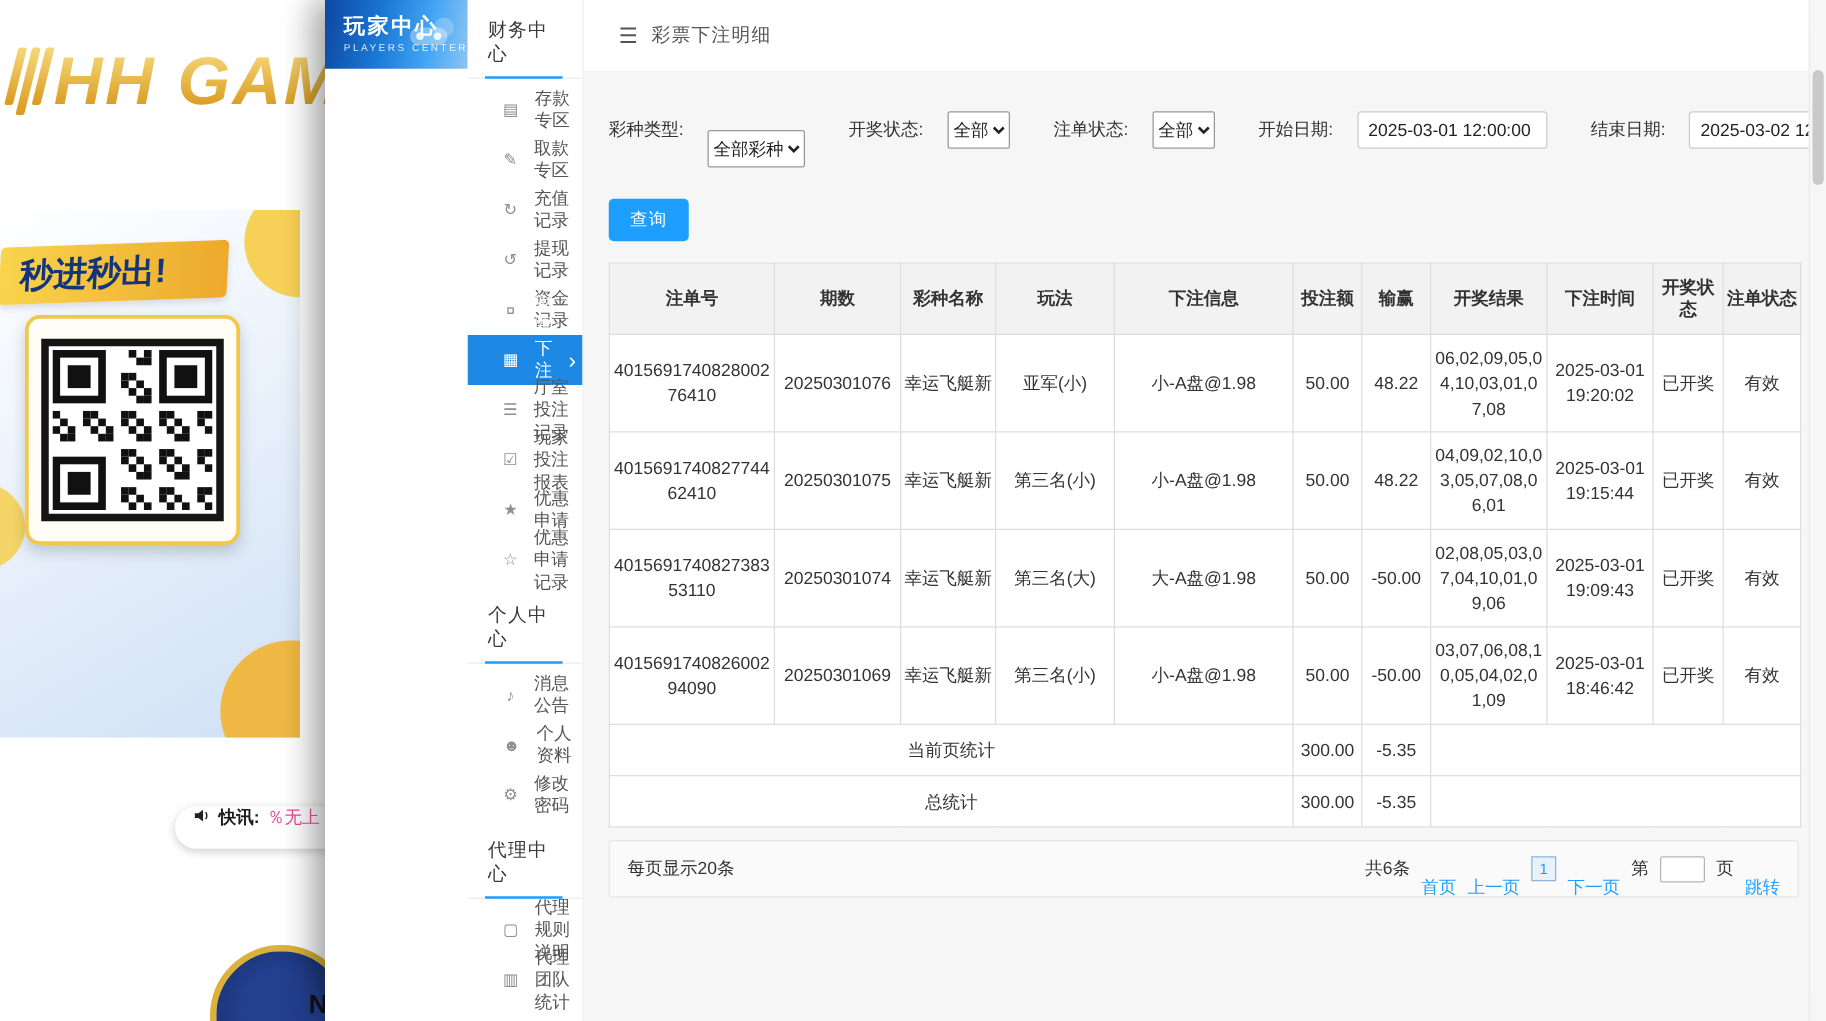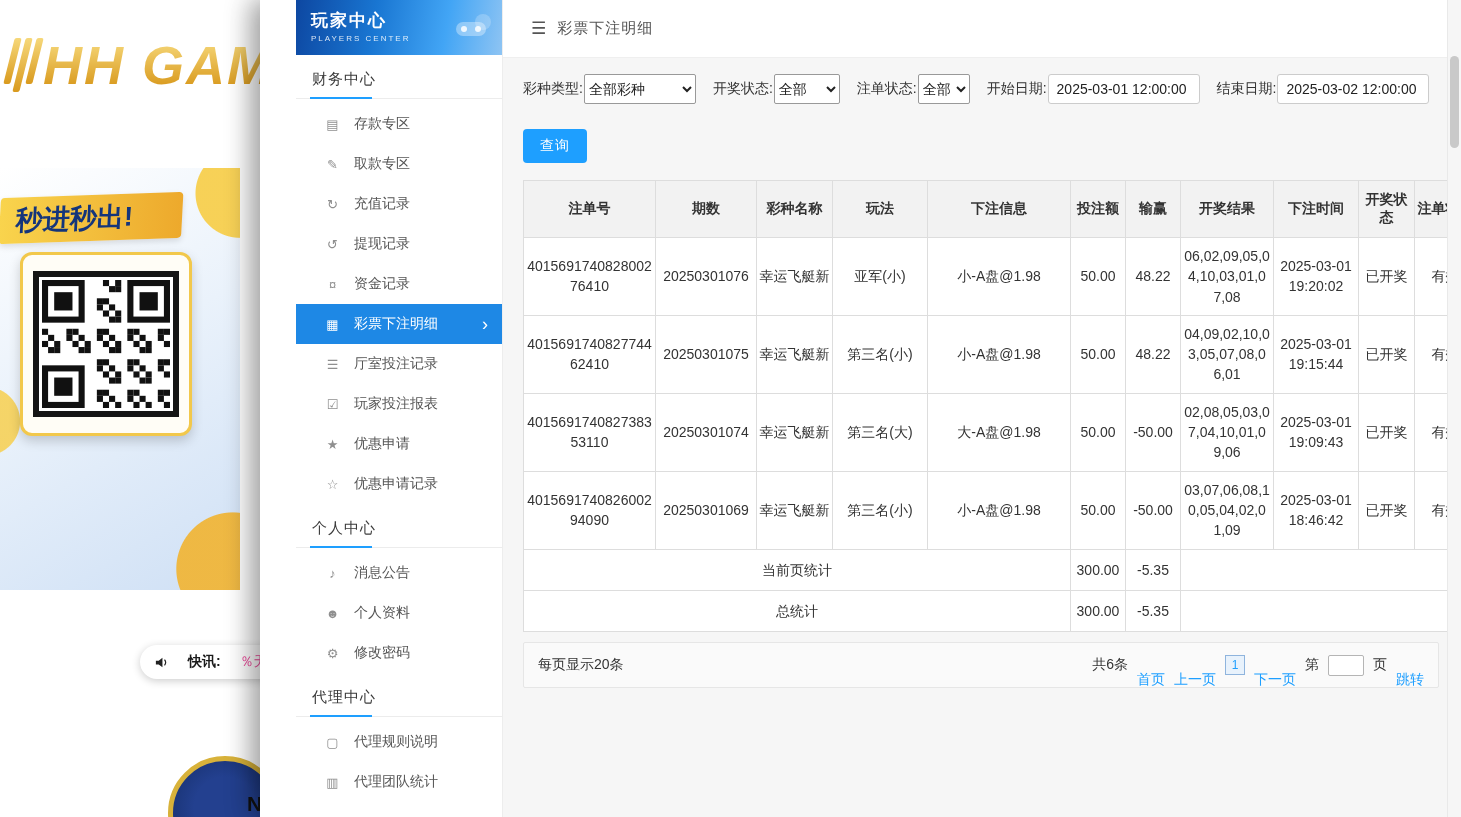--- a/index.html
+++ b/index.html
@@ -24,35 +24,35 @@
   .ribbon { position:absolute; left:0; top:27px; width:182px; height:46px; line-height:46px; padding-left:16px;
     background:linear-gradient(90deg,#f9d44d,#eda92c); color:#14357b; font-size:27px; font-weight:bold;
     border-radius:4px; transform:skewX(-5deg) rotate(-2deg); box-shadow:0 3px 6px rgba(0,0,0,.12); }
   .qr-card { position:absolute; left:20px; top:84px; width:172px; height:184px; background:#fffdf6;
     border:3px solid #f2c84b; border-radius:12px; display:flex; align-items:center; justify-content:center;
     box-shadow:0 5px 12px rgba(0,0,0,.18); }
   .qr-box { width:146px; height:146px; background:#fff; border:6px solid #151515; display:flex; align-items:center; justify-content:center; }
   .dl-btn { position:absolute; left:6px; top:300px; width:218px; height:48px; line-height:48px;
     background:linear-gradient(180deg,#57aef8,#1f72d8); border-radius:26px; color:#fff; font-size:25px;
     font-weight:bold; text-align:center; letter-spacing:2px; box-shadow:0 5px 10px rgba(31,114,216,.45); cursor:pointer; }
-  .ticker { position:absolute; left:140px; top:645px; height:34px; width:170px; display:flex; align-items:center;
-    gap:19px; background:#fff; border-radius:17px; padding:0 14px; box-shadow:0 2px 8px rgba(0,0,0,.2);
+  .ticker { position:absolute; left:140px; top:645px; height:34px; width:170px; display:flex; 
+    gap:6px; background:#fff; border-radius:17px; padding:0 14px; box-shadow:0 2px 8px rgba(0,0,0,.2);
     font-size:14px; overflow:hidden; white-space:nowrap; }
   .ticker-label { font-weight:bold; color:#1c1c1c; }
   .ticker-text { color:#ec4899; }
   .partner-logo { position:absolute; left:168px; top:756px; width:114px; height:114px; border-radius:50%;
     background:radial-gradient(circle at 50% 45%, #23408f 0 40%, #132b63 100%); border:5px solid #d8b23a; }
   .partner-n { position:absolute; left:247px; top:792px; font-size:21px; font-weight:bold; color:#111; }
 
   
   .modal { position:absolute; left:260px; top:0; width:1187px; height:817px; display:flex; background:#fff;
     box-shadow:-10px 0 24px rgba(0,0,0,.30), 0 0 30px rgba(0,0,0,.15); }
 
   
-  .sidebar { width:207px; min-width:207px; background:#fff; border-right:1px solid #ededed; display:flex; flex-direction:column; overflow:hidden;margin-left:36px; }
+  .sidebar { width:207px; min-width:207px; background:#fff; border-right:1px solid #ededed; display:flex; flex-direction:row; overflow:hidden; }
   .sb-header { height:55px; min-height:55px; position:relative; padding:9px 0 0 15px; color:#fff;
     background:linear-gradient(100deg,#0d47a1 0%,#1976d2 38%,#42a5f5 72%,#8ec4f3 100%); }
   .sb-h-title { font-size:17px; font-weight:bold; letter-spacing:2px; }
   .sb-h-sub { font-size:8px; letter-spacing:2px; color:rgba(255,255,255,.85); margin-top:2px; }
   .sb-gamepad { position:absolute; right:10px; top:13px; }
   .sb-nav { flex:1; overflow:hidden; }
   .sb-title { padding:15px 16px 9px; font-size:15px; color:#3a3a3a; border-bottom:1px solid #ececec; position:relative; margin-bottom:5px; letter-spacing:1px; }
   .sb-title::after { content:""; position:absolute; left:14px; bottom:-1px; width:62px; height:2px; background:#1e9fff; }
   .sb-item { height:40px; display:flex; align-items:center; gap:13px; padding-left:28px; font-size:14px; color:#555; cursor:pointer; }
   .sb-ico { width:17px; text-align:center; font-size:13px; color:#8f8f8f; }
@@ -60,25 +60,25 @@
   .sb-item.active .sb-ico { color:#fff; }
   .sb-chev { margin-left:auto; margin-right:14px; font-size:18px; line-height:1; color:#fff; }
 
   
   .main { flex:1; display:flex; flex-direction:column; min-width:0; }
   .topbar { height:58px; min-height:58px; background:#fff; display:flex; align-items:center; gap:11px; padding:0 28px; border-bottom:1px solid #efefef; }
   .hamburger { font-size:17px; color:#555; cursor:pointer; }
   .page-title { font-size:15px; color:#555; letter-spacing:1px; }
   .content { flex:1; background:#f6f6f6; padding:16px 8px 0 20px; overflow:hidden; }
 
-  .filters { display:flex; align-items:center; gap:1px; font-size:14px; color:#333; flex-wrap:nowrap; }
+  .filters { display:flex; align-items:center; gap:19px; font-size:14px; color:#333; flex-wrap:nowrap; }
   .f-label { white-space:nowrap; margin-left:16px; }
   .f-label:first-child { margin-left:0; }
   .f-select { height:30px; border:1px solid #999; background:#fff; font-size:14px; color:#222; border-radius:2px; }
-  .f-select.wide { width:112px; }
+  .f-select.wide { width:112px;margin-top:30px; }
   .f-select.mid { width:66px; }
   .f-select.small { width:52px; }
   .f-input { height:30px; width:152px; border:1px solid #ccc; border-radius:3px; padding:0 8px; font-size:14px; color:#222; background:#fff; }
   .filter-actions { margin-top:25px; }
   .query-btn { background:#1e9fff; color:#fff; border:none; border-radius:4px; padding:8px 17px; font-size:14px; letter-spacing:1px; cursor:pointer; }
 
   .table-card { margin-top:17px; background:#fff; }
   table { width:100%; border-collapse:collapse; table-layout:fixed; }
   th { background:#f2f2f2; border:1px solid #ddd; padding:10px 2px; font-size:14px; font-weight:bold; color:#333; text-align:center; }
   td { border:1px solid #ddd; padding:8px 2px; font-size:14px; color:#333; text-align:center; word-break:break-all; line-height:1.45; background:#fff; }

